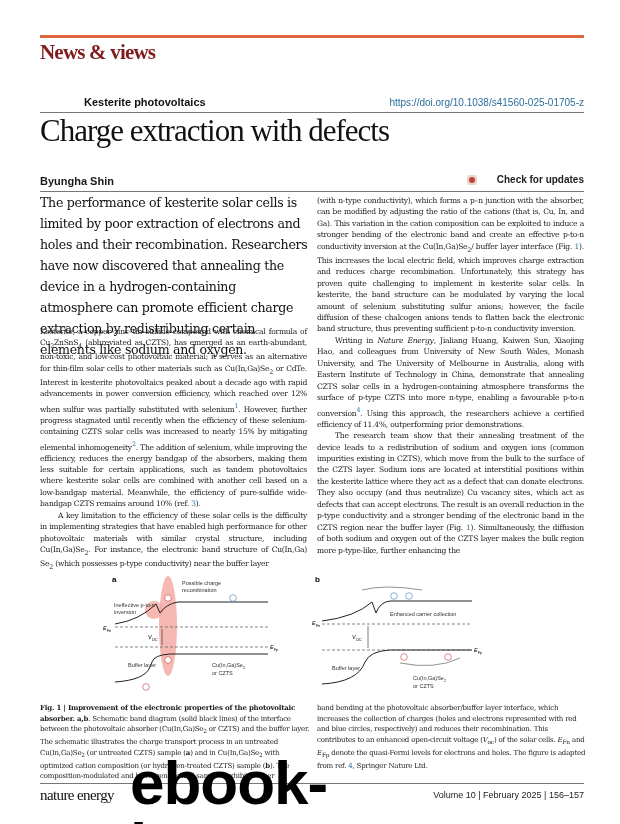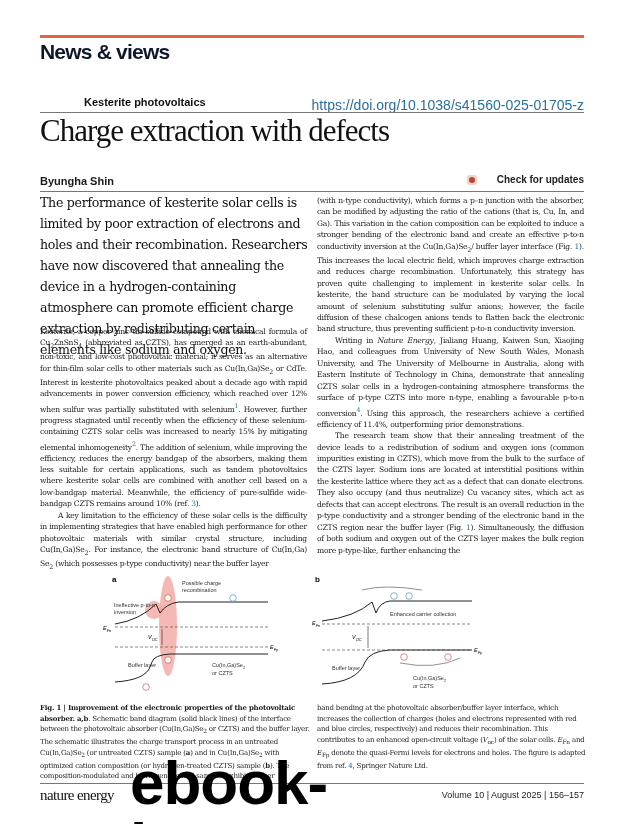--- a/index.html
+++ b/index.html
@@ -1,21 +1,21 @@
 <!DOCTYPE html>
 <html><head>
 <meta charset="utf-8">
 <style>
   html,body{margin:0;padding:0;background:#fff;}
   body{width:620px;height:824px;position:relative;overflow:hidden;font-family:"DejaVu Serif","Liberation Serif",serif;color:#1a1a1a;}
   .abs{position:absolute;}
   .topbar{left:40px;top:35px;width:544px;height:3px;background:#e0663c;}
-  .section{left:40px;top:40px;font-family:Liberation Sans, sans-serif;font-weight:bold;font-size:21px;letter-spacing:-0.8px;color:#0f172a;}
+  .section{left:40px;top:40px;font-family:Liberation Serif, serif;font-weight:bold;font-size:21px;letter-spacing:-0.8px;color:#7f1d1d;}
   .kicker{left:40px;top:96px;font-family:"Liberation Sans",sans-serif;font-weight:bold;font-size:11px;color:#111;padding-left:44px;}
-  .doi{right:36px;top:97px;font-family:"Liberation Sans",sans-serif;font-size:14px;color:#2a6f9c;text-decoration:none;}
+  .doi{right:36px;top:97px;font-family:"Liberation Sans",sans-serif;font-size:10px;color:#2a6f9c;text-decoration:none;}
   .rule1{left:40px;top:112px;width:544px;height:1px;background:#777;}
   .title{left:40px;top:113px;font-family:"Liberation Serif",serif;font-size:31px;letter-spacing:-1px;color:#111;line-height:36px;}
   .author{left:40px;top:175px;font-family:"Liberation Sans",sans-serif;font-weight:bold;font-size:11px;}
   .updates{right:36px;top:174px;display:flex;align-items:center;gap:20px;font-family:"Liberation Sans",sans-serif;font-size:10px;font-weight:bold;color:#222;}
   .updates .ico{width:10px;height:10px;background:#e9d8c8;border-radius:2px;position:relative;}
   .updates .ico::after{content:"";position:absolute;left:2px;top:2px;width:6px;height:6px;border-radius:50%;background:#c0413a;}
   .rule2{left:40px;top:191px;width:544px;height:1px;background:#777;}
   .standfirst{left:40px;top:192px;width:270px;font-family:"DejaVu Serif",serif;font-size:12.6px;line-height:21px;letter-spacing:-0.3px;color:#111;}
   .col{font-family:"DejaVu Serif",serif;font-size:7.55px;line-height:11.45px;letter-spacing:-0.22px;text-align:justify;color:#222;}
   .col p{margin:0;}
@@ -107,14 +107,14 @@
     <circle cx="348" cy="85" r="3.3" fill="#fff" stroke="#c0413a" stroke-width="0.6"></circle>
   </g>
 </svg>
 
 <div class="abs caption capL"><b>Fig. 1 | Improvement of the electronic properties of the photovoltaic absorber. a,b</b><span>. Schematic band diagram (solid black lines) of the interface between the photovoltaic absorber (Cu(In,Ga)Se</span><sub>2</sub><span> or CZTS) and the buffer layer. The schematic illustrates the charge transport process in an untreated Cu(In,Ga)Se</span><sub>2</sub><span> (or untreated CZTS) sample (</span><b>a</b><span>) and in Cu(In,Ga)Se</span><sub>2</sub><span> with optimized cation composition (or hydrogen-treated CZTS) sample (</span><b>b</b><span>). The composition-modulated and hydrogen-treated samples exhibit deeper</span></div>
 
 <div class="abs caption capR"><span>band bending at the photovoltaic absorber/buffer layer interface, which increases the collection of charges (holes and electrons represented with red and blue circles, respectively) and reduces their recombination. This contributes to an enhanced open-circuit voltage (</span><i>V</i><sub>oc</sub><span>) of the solar cells. </span><i>E</i><sub>Fn</sub><span> and </span><i>E</i><sub>Fp</sub><span> denote the quasi-Fermi levels for electrons and holes. The figure is adapted from ref. </span><span class="ref">4</span><span>, Springer Nature Ltd.</span></div>
 
 <div class="abs footrule"></div>
 <div class="abs journal">nature energy</div>
-<div class="abs volume"><span>Volume 10 | August 2025 | 156–157</span></div>
+<div class="abs volume"><span>Volume 10 | February 2025 | 156–157</span></div>
 <div class="abs watermark">ebook-hunter.org</div>
 
 </body></html>

